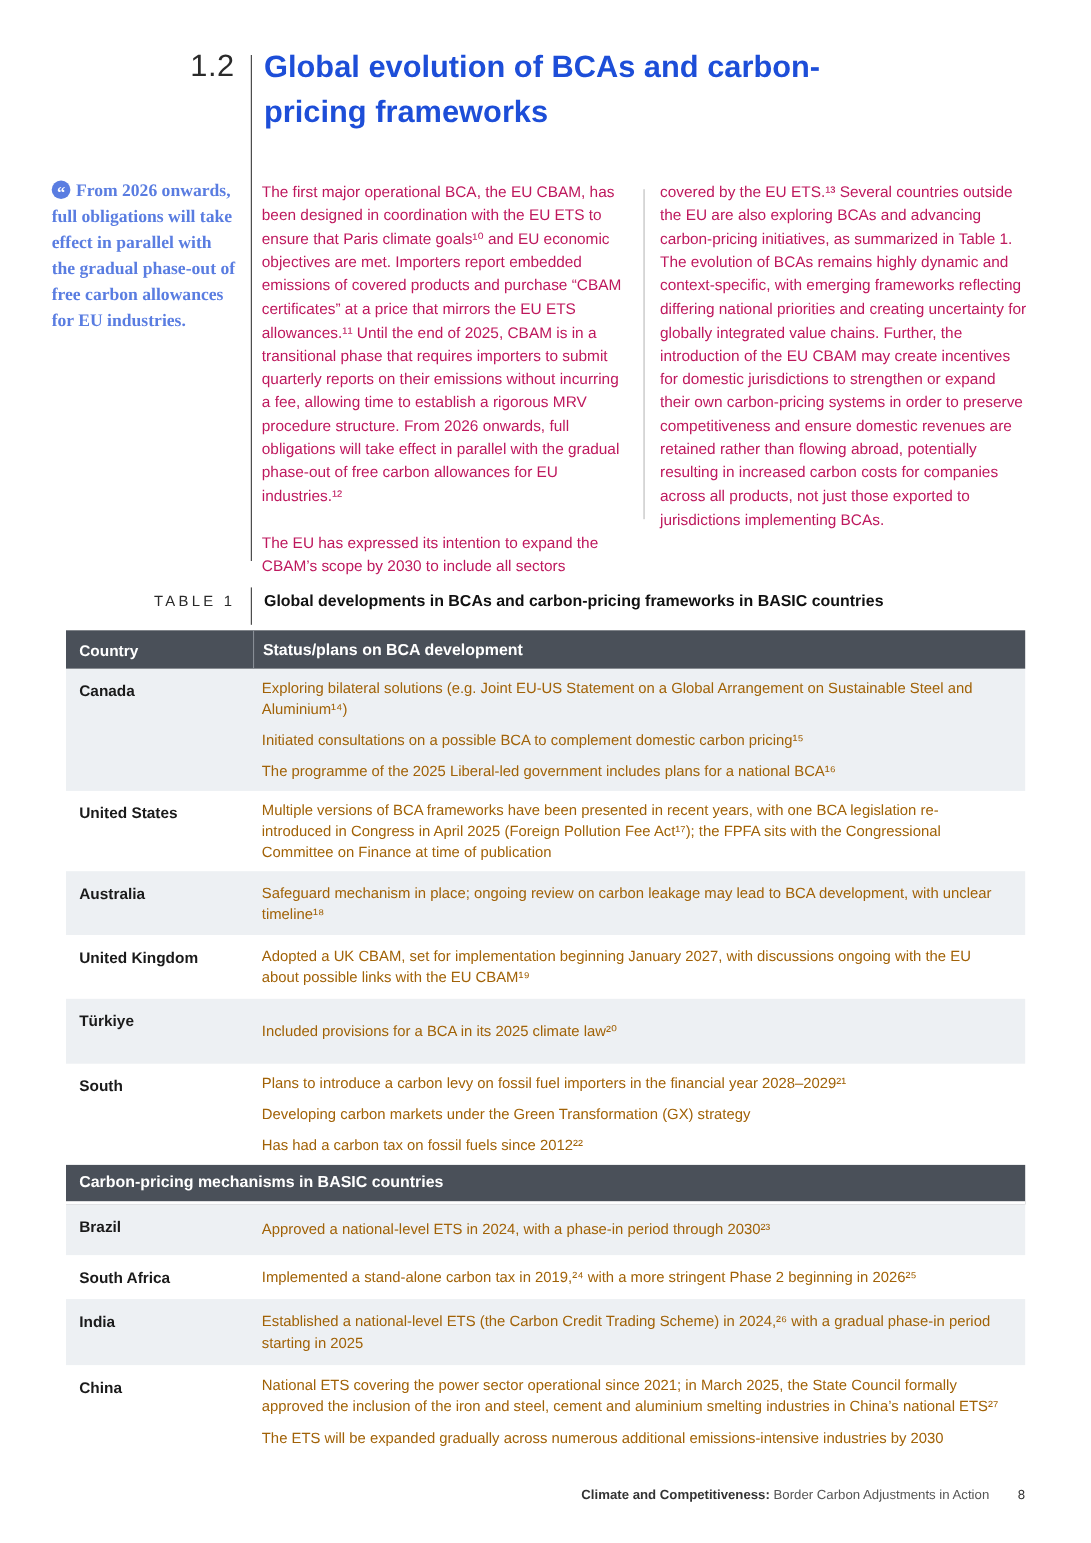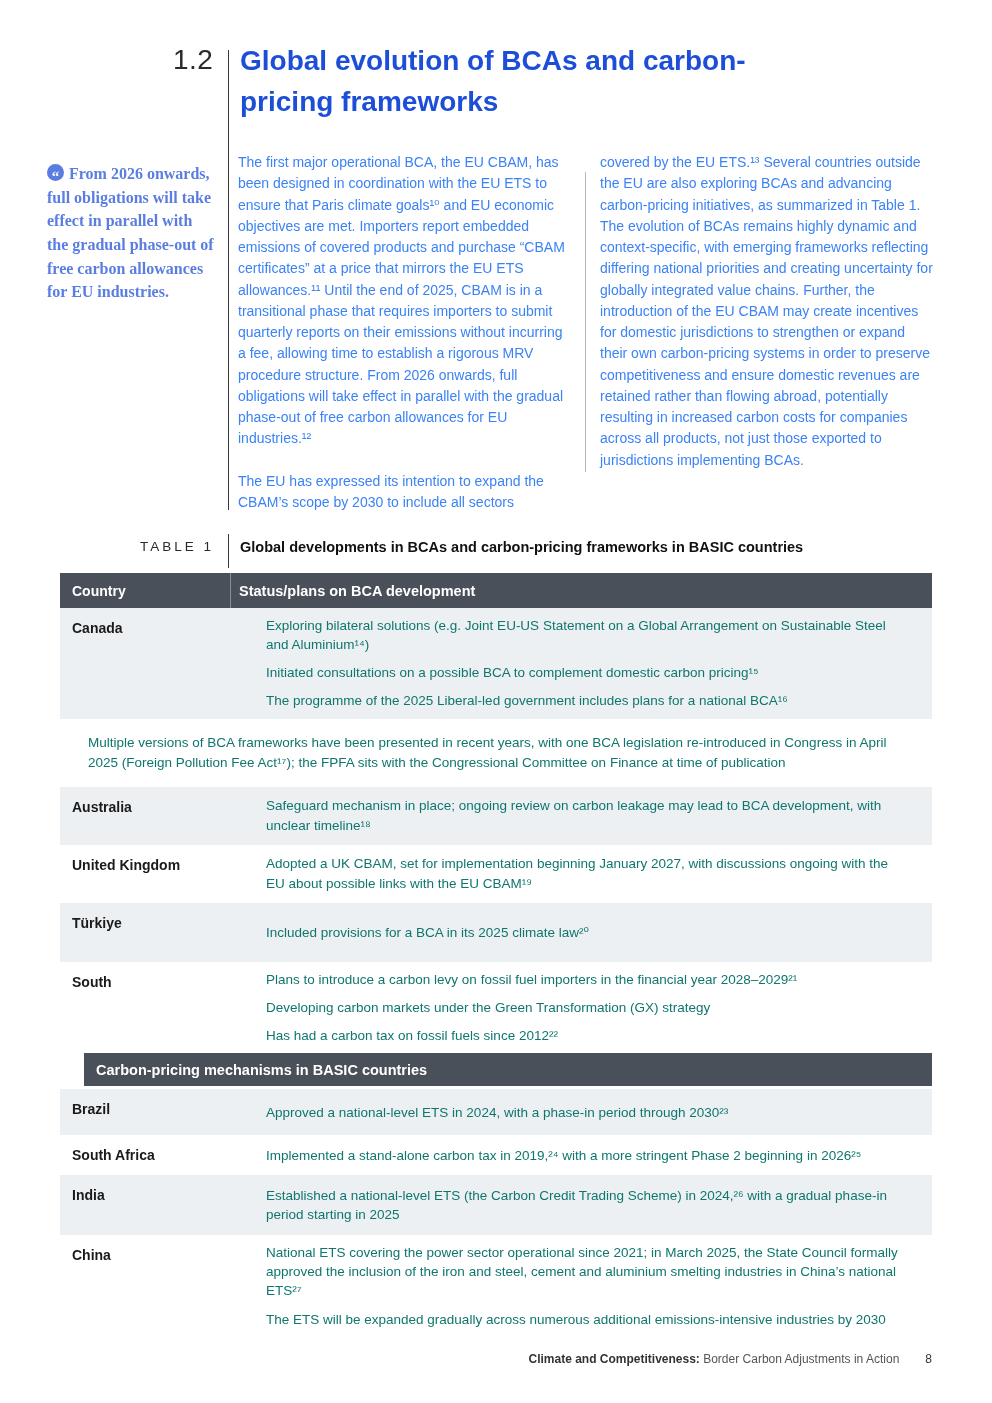--- a/index.html
+++ b/index.html
@@ -35,21 +35,21 @@
     font-size:16px; font-weight:700; line-height:1.48; color:#5a7de1;font-family:Liberation Serif, serif;
   }
   .quote-icon {
     display:inline-flex; align-items:flex-end; justify-content:center;
     width:17px; height:17px; border-radius:50%; background:#5a7de1;
     color:#fff; font-size:15px; line-height:10px; vertical-align:-2px;
     margin-right:5px; overflow:hidden; font-weight:700;
   }
 
   
-  .bodycol { position:absolute; top:152px; width:334px; font-size:14px; line-height:1.52; color:#3b82f6; }
+  .bodycol { position:absolute; top:164px; width:334px; font-size:14px; line-height:1.52; color:#be185d; }
   .bodycol.c1 { left:238px; }
   .bodycol.c2 { left:600px; }
   .bodycol p + p { margin-top:21px; }
 
   
   .table-label {
     position:absolute; left:60px; top:539px; width:154px; text-align:right;
     font-size:13.5px; letter-spacing:3px; color:#2a2a2a;
   }
   .table-caption {
@@ -63,27 +63,26 @@
   .thead .hc1 { width:170px; display:flex; align-items:center; padding-left:12px;
     color:#fff; font-size:14px; font-weight:700; }
   .thead .hc2 { flex:1; display:flex; align-items:center; padding-left:8px;
     border-left:1px solid #888e96; color:#fff; font-size:14.5px; font-weight:700; }
   .trow { display:flex; }
   .trow.alt { background:#edf0f3; }
   .trow .cc { width:178px; padding:12px 6px 8px 12px;
     font-size:14px; font-weight:700; color:#1a1a1a; }
   .trow .sc { flex:1; padding:8px 24px 8px 0;
     display:flex; flex-direction:column; justify-content:center; }
-  .trow .sc p { font-size:13.5px; line-height:1.42; color:#0f766e;margin-left:28px; }
+  .trow .sc p { font-size:13.5px; line-height:1.42; color:#a16207; }
   .trow .sc p + p { margin-top:9px; }
   .subhead {
     background:#4a5059; height:36px; display:flex; align-items:center;
     padding-left:12px; color:#fff; font-size:14.5px; font-weight:700;
     border-bottom:3px solid #fff;
-    margin-left:24px;
   }
 
   
   .footer {
     position:absolute; right:60px; top:1352px; text-align:right;
     font-size:12px; color:#555;
   }
   .footer .fb { font-weight:700; color:#333; }
   .footer .pagenum { display:inline-block; margin-left:26px; color:#333; }
 </style>
@@ -125,20 +124,21 @@
     <div class="trow alt" style="min-height:104px">
       <div class="cc">Canada</div>
       <div class="sc">
         <p>Exploring bilateral solutions (e.g. Joint EU-US Statement on a Global Arrangement on Sustainable Steel and Aluminium¹⁴)</p>
         <p>Initiated consultations on a possible BCA to complement domestic carbon pricing¹⁵</p>
         <p>The programme of the 2025 Liberal-led government includes plans for a national BCA¹⁶</p>
       </div>
     </div>
 
     <div class="trow" style="min-height:68px">
+      <div class="cc">United States</div>
       <div class="sc">
         <p>Multiple versions of BCA frameworks have been presented in recent years, with one BCA legislation re-introduced in Congress in April 2025 (Foreign Pollution Fee Act¹⁷); the FPFA sits with the Congressional Committee on Finance at time of publication</p>
       </div>
     </div>
 
     <div class="trow alt" style="min-height:58px">
       <div class="cc">Australia</div>
       <div class="sc">
         <p>Safeguard mechanism in place; ongoing review on carbon leakage may lead to BCA development, with unclear timeline¹⁸</p>
       </div>

